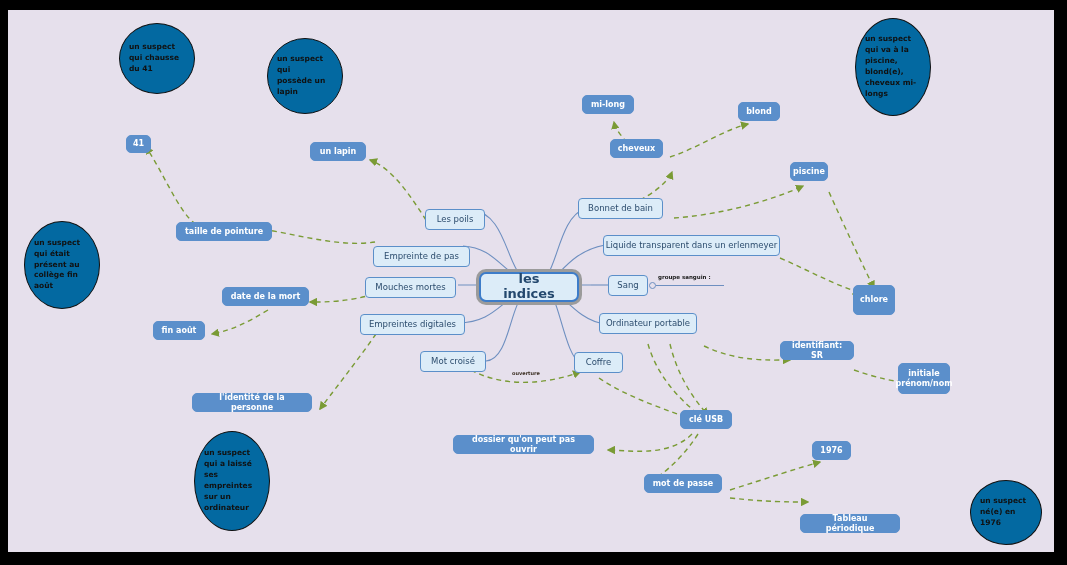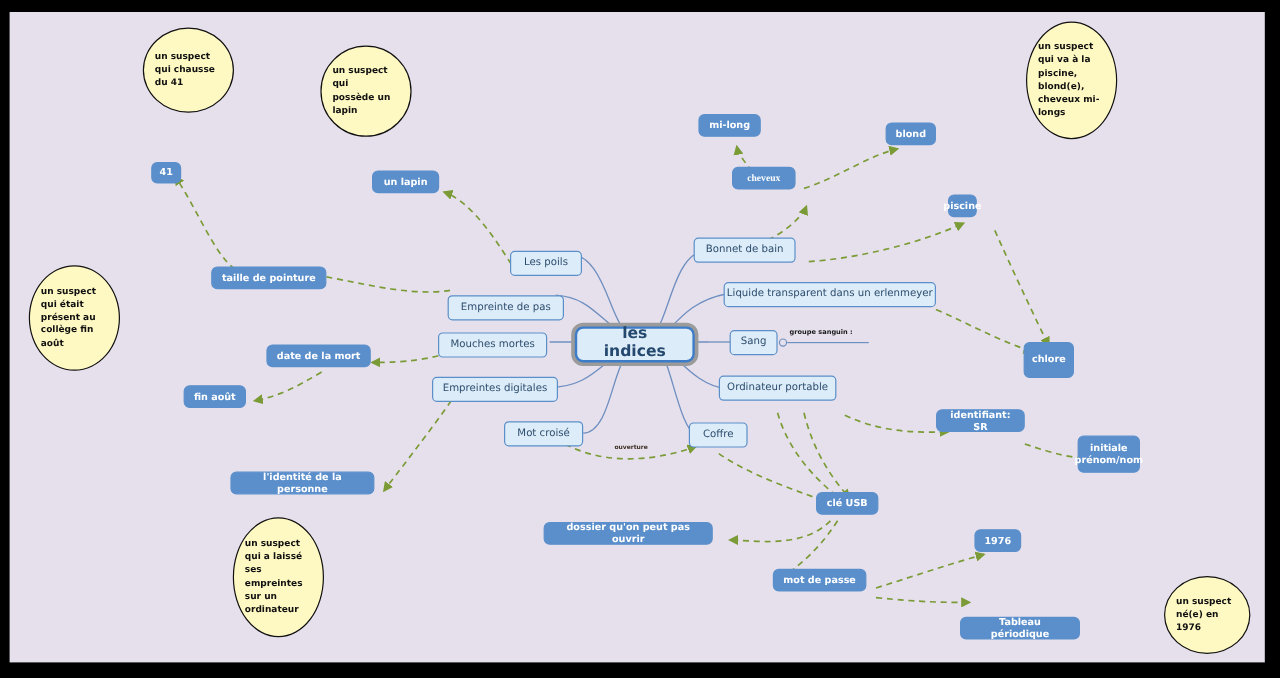--- a/index.html
+++ b/index.html
@@ -15,21 +15,21 @@
   .n-light{background:#dcecf8;border:1px solid #5b8fc9;border-radius:4px;
            color:#2d4d6e;font-size:8.5px;padding:3px 0;}
   
   .n-blue{background:#5b8fcb;border:1px solid #5b8fcb;border-radius:5px;
           color:#ffffff;font-size:8px;font-weight:bold;padding:4px 7px;}
   
   .n-center{background:#dcecf8;border:2px solid #3d7cc9;border-radius:7px;
             color:#24486e;font-size:13px;font-weight:bold;
             box-shadow:0 0 0 3px #9b9b9b;padding:6px 10px;}
   
-  .n-yellow{background:#fef9c3;border:1.5px solid #111;border-radius:50%;
+  .n-yellow{background:#0369a1;border:1.5px solid #111;border-radius:50%;
             color:#111;font-size:7.5px;font-weight:bold;line-height:1.45;
             text-align:left;justify-content:flex-start;padding:0 9px;}
   .n-yellow span{display:block;width:100%;}
 
   .edge-label{position:absolute;color:#3d3024;font-size:5px;
               font-weight:bold;white-space:nowrap;}
   .sang-label{position:absolute;color:#1a1a1a;font-size:5.5px;font-weight:bold;white-space:nowrap;}
   .sang-line{position:absolute;height:1px;background:#6e8fc0;}
   .sang-dot{position:absolute;width:5px;height:5px;border:1px solid #6e8fc0;
             border-radius:50%;background:#e6e0ec;}
@@ -102,23 +102,23 @@
   <div class="sang-line" style="left:648px;top:275px;width:68px;"></div>
   <div class="sang-label" style="left:650px;top:264px;">groupe sanguin :</div>
 
   <div class="node n-blue" style="left:118px;top:125px;width:25px;height:18px;">41</div>
   <div class="node n-blue" style="left:302px;top:132px;width:56px;height:19px;">un lapin</div>
   <div class="node n-blue" style="left:168px;top:212px;width:96px;height:19px;">taille de pointure</div>
   <div class="node n-blue" style="left:214px;top:277px;width:87px;height:19px;">date de la mort</div>
   <div class="node n-blue" style="left:145px;top:311px;width:52px;height:19px;">fin août</div>
   <div class="node n-blue" style="left:184px;top:383px;width:120px;height:19px;">l'identité de la personne</div>
   <div class="node n-blue" style="left:574px;top:85px;width:52px;height:19px;">mi-long</div>
-  <div class="node n-blue" style="left:602px;top:129px;width:53px;height:19px;font-family:Liberation Serif, serif;">cheveux</div>
+  <div class="node n-blue" style="left:602px;top:129px;width:53px;height:19px;">cheveux</div>
   <div class="node n-blue" style="left:730px;top:92px;width:42px;height:19px;">blond</div>
-  <div class="node n-blue" style="left:782px;top:152px;width:24px;height:19px;">piscine</div>
+  <div class="node n-blue" style="left:782px;top:152px;width:38px;height:19px;">piscine</div>
   <div class="node n-blue" style="left:845px;top:275px;width:42px;height:30px;">chlore</div>
   <div class="node n-blue" style="left:772px;top:331px;width:74px;height:19px;">identifiant: SR</div>
   <div class="node n-blue" style="left:890px;top:353px;width:52px;height:31px;">initiale prénom/nom</div>
   <div class="node n-blue" style="left:672px;top:400px;width:52px;height:19px;">clé USB</div>
   <div class="node n-blue" style="left:445px;top:425px;width:141px;height:19px;">dossier qu'on peut pas ouvrir</div>
   <div class="node n-blue" style="left:636px;top:464px;width:78px;height:19px;">mot de passe</div>
   <div class="node n-blue" style="left:804px;top:431px;width:39px;height:19px;">1976</div>
   <div class="node n-blue" style="left:792px;top:473px;width:100px;height:19px;margin-top:31px;">Tableau périodique</div>
 
   <div class="edge-label" style="left:504px;top:360px;">ouverture</div>

